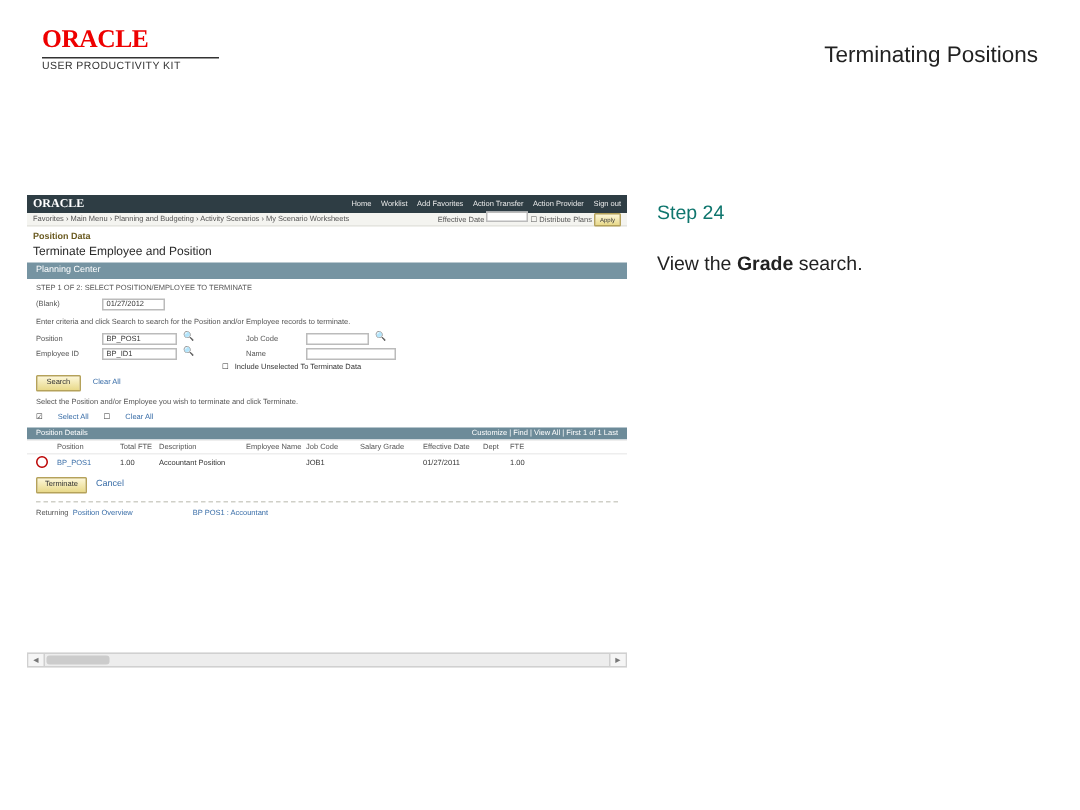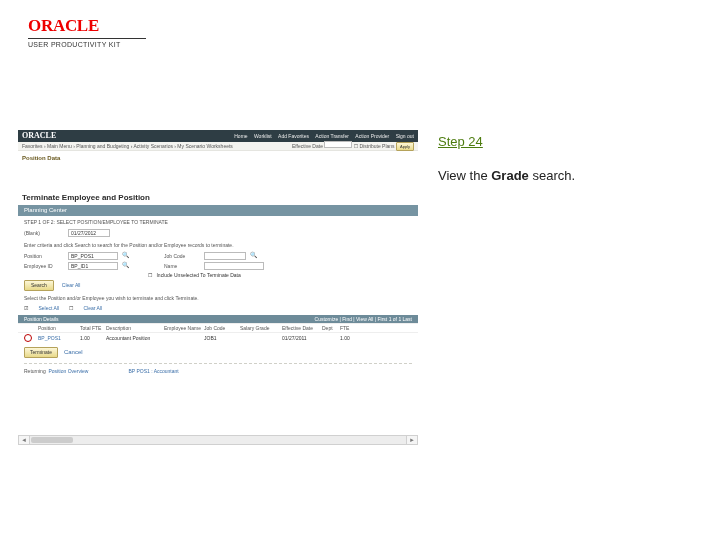--- a/index.html
+++ b/index.html
@@ -51,22 +51,21 @@
     right: 28px;
     font-size: 15px;
     color: #222;
   }
   
   .step-label {
     position: absolute;
     left: 438px;
     top: 134px;
     font-size: 13px;
-    color: #4d7c0f;
-    text-decoration: underline;
+    color: #0f766e;
   }
   .step-text {
     position: absolute;
     left: 438px;
     top: 168px;
     font-size: 13px;
     color: #222;
   }
   .step-text b { font-weight: bold; }
 
@@ -112,24 +111,23 @@
     border-bottom: 1px solid #e5e5e0;
   }
   .shot .sec-title {
     font-size: 6px;
     font-weight: bold;
     color: #6a5a20;
     padding: 4px 4px 1px 4px;
   }
   .shot .page-heading {
     font-size: 8px;
-    font-weight: bold;
+    font-weight: normal;
     color: #2a2a2a;
     padding: 0px 4px 2px 4px;
-    margin-top: 30px;
   }
   .shot .panel-bar {
     background: #7694a2;
     color: #fff;
     font-size: 6px;
     padding: 2px 6px;
   }
   .shot .step-hint {
     font-size: 5px;
     color: #555;
@@ -248,20 +246,21 @@
 <body>
 
 <div class="page">
 
   <div class="brand">
     <div class="brand-logo">ORACLE</div>
     <div class="brand-line"></div>
     <div class="brand-sub">USER PRODUCTIVITY KIT</div>
   </div>
 
+  <div class="topic-title">Terminating Positions</div>
 
   <div class="step-label">Step 24</div>
   <div class="step-text">
     <span>View the </span><b>Grade</b><span> search.</span>
   </div>
 
   <div class="shot">
     <div class="navbar">
       <span class="nav-logo">ORACLE</span>
       <span class="nav-links">

